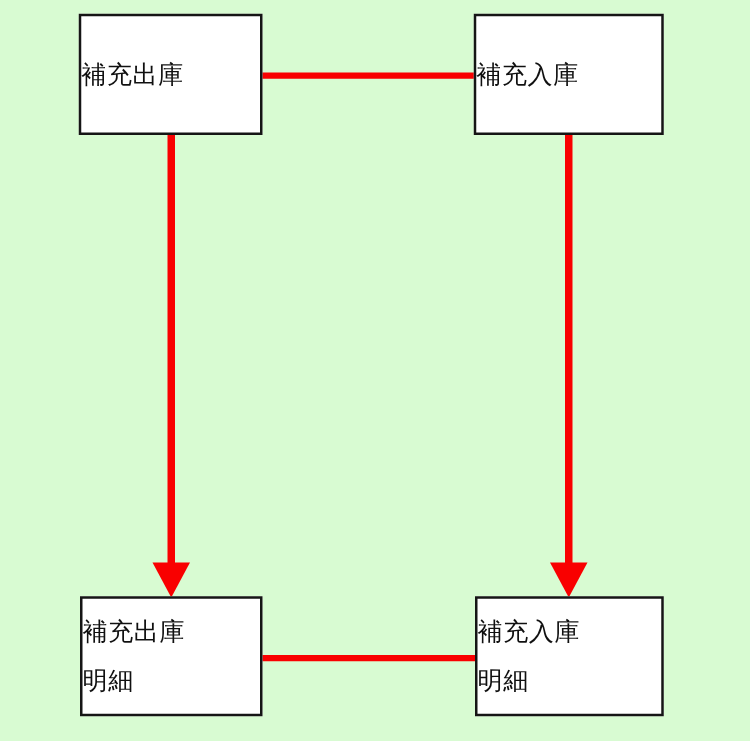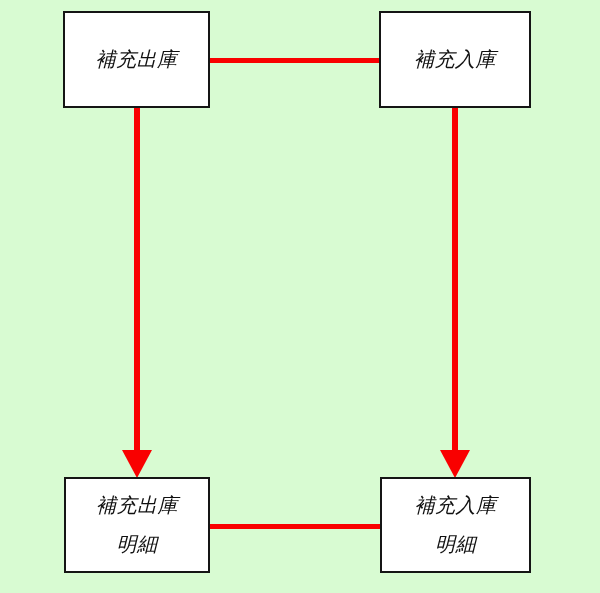--- a/index.html
+++ b/index.html
@@ -17,24 +17,23 @@
     background: #d8fbd2;
     overflow: hidden;
   }
   .node {
     position: absolute;
     background: #ffffff;
     border: 2px solid #151515;
     box-sizing: border-box;
     display: flex;
     flex-direction: column;
-    align-items: center;
+    align-items: flex-start;
     justify-content: center;
     z-index: 3;
-    font-style: italic;
   }
   .node-line {
     font-size: 20px;
     line-height: 1.15;
     color: #101010;
     letter-spacing: 0.5px;
     white-space: nowrap;
   }
   .node-two-line .node-line:first-child {
     margin-bottom: 16px;

